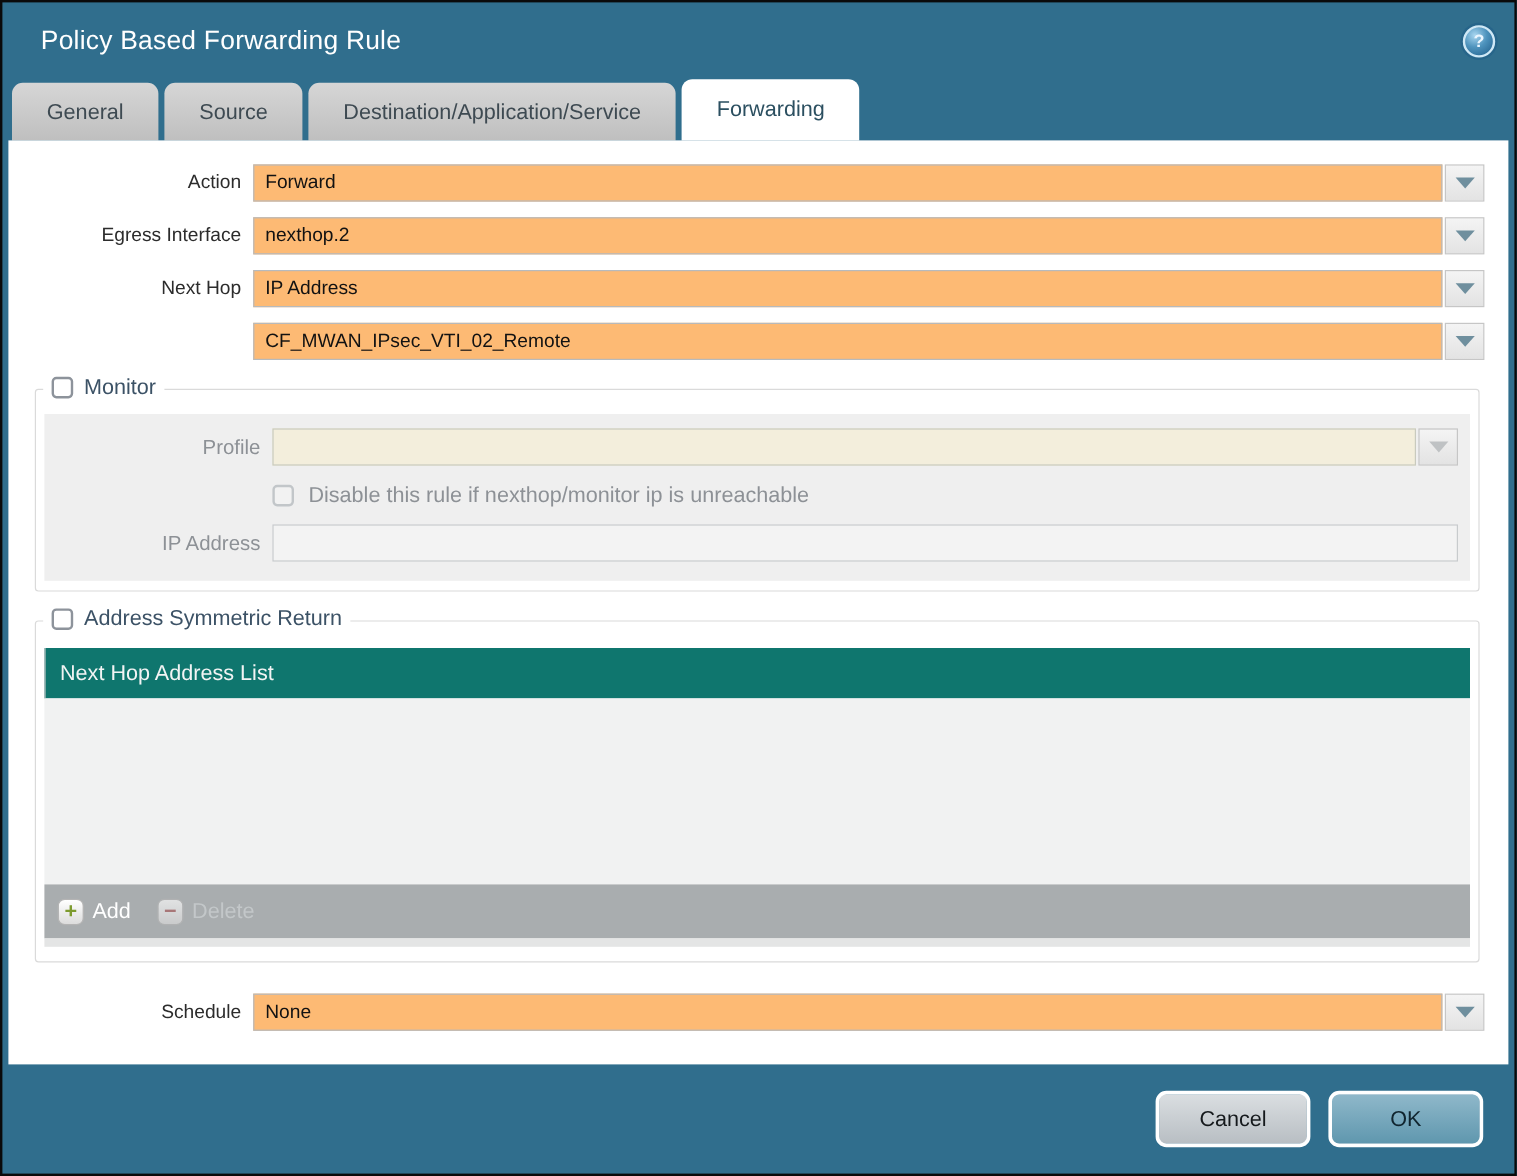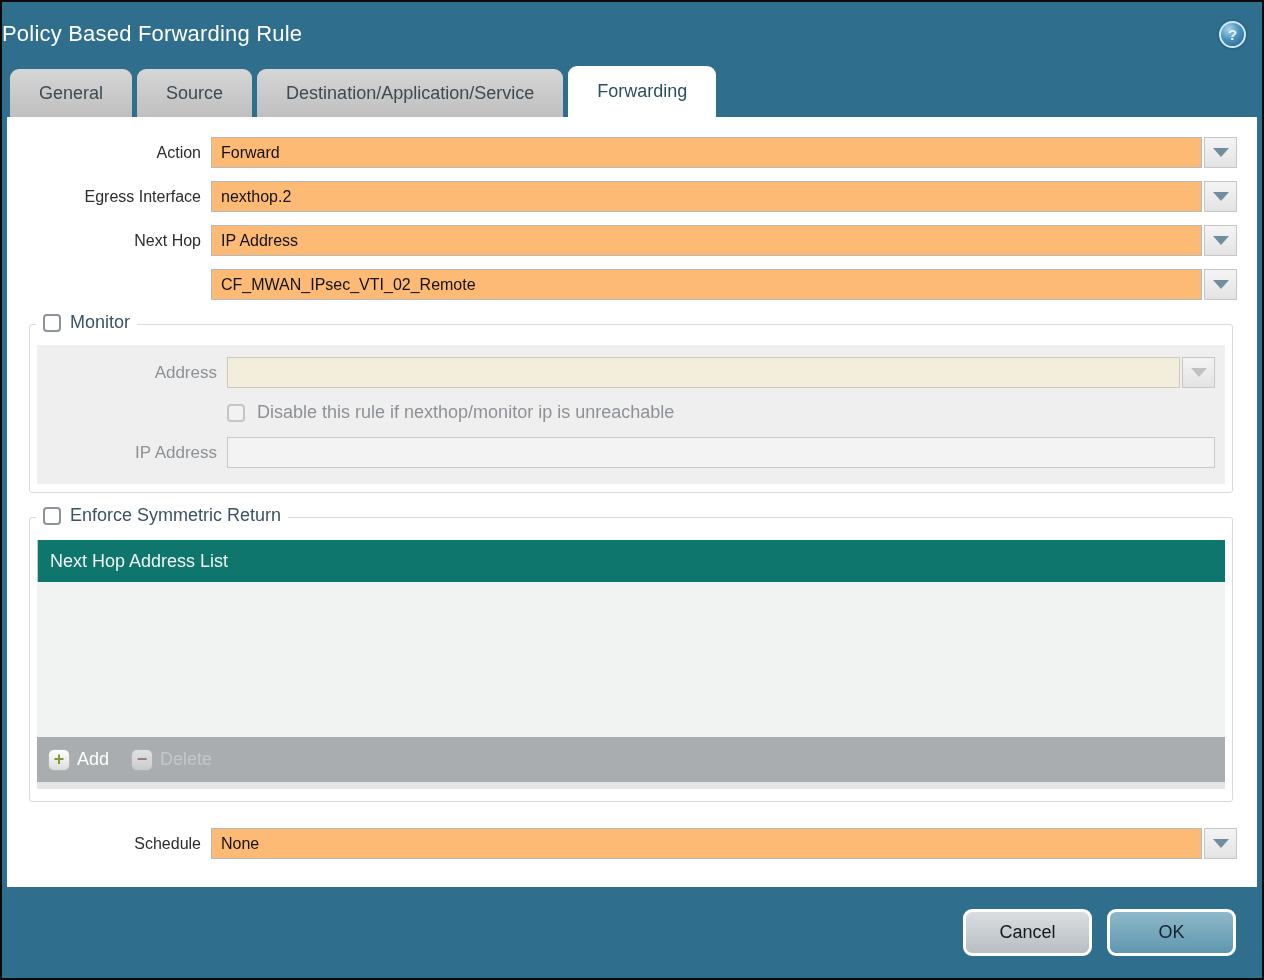--- a/index.html
+++ b/index.html
@@ -11,21 +11,21 @@
     border:2px solid #0a0a0a;
     background:#306e8d;
     display:flex; flex-direction:column;
     overflow:hidden;
   }
 
   
   .titlebar {
     height:64px; flex:0 0 auto;
     display:flex; align-items:center; justify-content:space-between;
-    padding:0 16px 0 0;
+    padding:0 16px 0 32px;
   }
   .title { color:#ffffff; font-size:22px; letter-spacing:.2px; }
   .help-icon {
     width:27px; height:27px; border-radius:50%;
     background: radial-gradient(circle at 35% 28%, #a8d6f0 0%, #4e93bd 45%, #1d5c88 100%);
     border:2px solid #cfe8f6;
     box-shadow: 0 0 0 2px #27658a;
     color:#eaf6ff; font-size:15px; font-weight:bold;
     display:flex; align-items:center; justify-content:center;
     cursor:pointer;
@@ -225,21 +225,21 @@
       </div>
     </div>
 
     <div class="fieldset">
       <div class="legend">
         <div class="checkbox"></div>
         <div class="legend-label">Monitor</div>
       </div>
       <div class="monitor-panel">
         <div class="monitor-row">
-          <div class="monitor-label">Address</div>
+          <div class="monitor-label">Profile</div>
           <div class="field-wrap">
             <div class="field beige"></div>
             <div class="dd-btn disabled">
               <span class="dd-arrow"></span>
             </div>
           </div>
         </div>
         <div class="monitor-row disable-row">
           <div class="checkbox disabled"></div>
           <div class="disable-text">Disable this rule if nexthop/monitor ip is unreachable</div>
@@ -249,21 +249,21 @@
           <div class="field-wrap">
             <div class="field disabled"></div>
           </div>
         </div>
       </div>
     </div>
 
     <div class="fieldset">
       <div class="legend">
         <div class="checkbox"></div>
-        <div class="legend-label">Enforce Symmetric Return</div>
+        <div class="legend-label">Address Symmetric Return</div>
       </div>
       <div class="nh-table">
         <div class="nh-header">Next Hop Address List</div>
         <div class="nh-body"></div>
         <div class="nh-addbar">
           <div class="tool-btn">
             <span class="tool-icon add">+</span>
             <span class="tool-label">Add</span>
           </div>
           <div class="tool-btn disabled">

